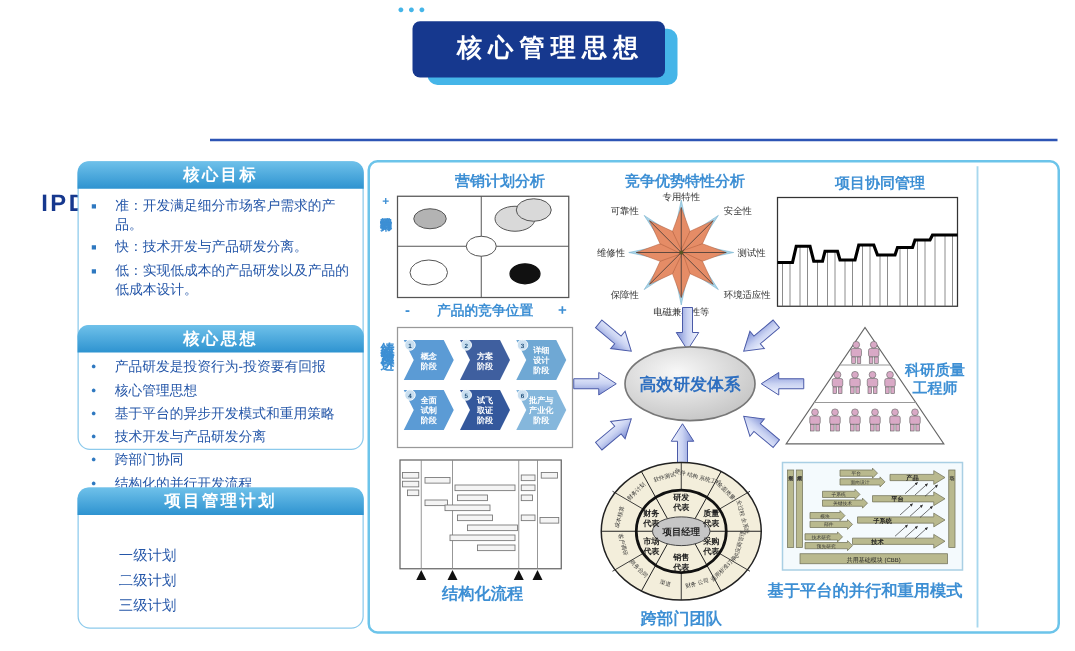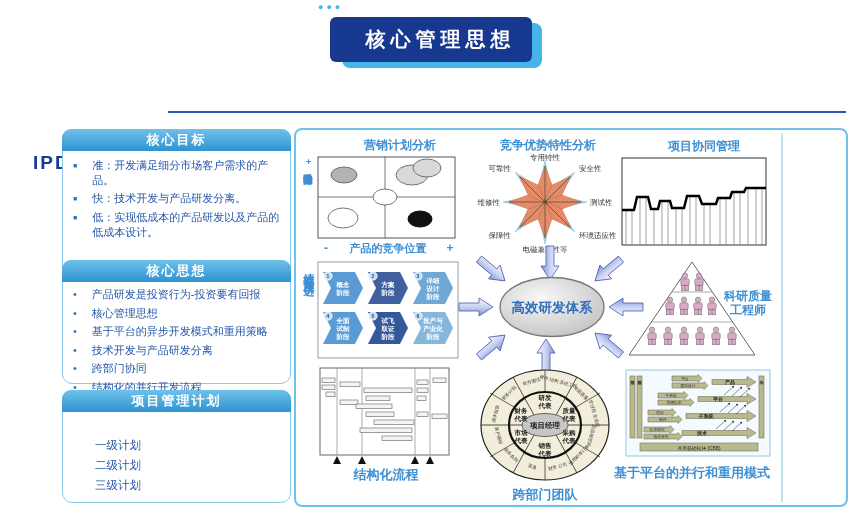--- a/index.html
+++ b/index.html
@@ -54,21 +54,21 @@
           <span class="mk">■</span>
           <span>快：技术开发与产品研发分离。</span>
         </div>
       <div class="it sq">
           <span class="mk">■</span>
           <span>低：实现低成本的产品研发以及产品的低成本设计。</span>
         </div>
     </div>
   </div>
 
-  <div class="panel" style="top:260px;height:124px">
+  <div class="panel" style="top:260px;height:100px">
     <div class="panel-h">核心思想</div>
     <div class="panel-b" style="top:26px">
       <div class="it rd">
           <span class="mk">•</span>
           <span>产品研发是投资行为-投资要有回报</span>
         </div>
       <div class="it rd">
           <span class="mk">•</span>
           <span>核心管理思想</span>
         </div>

